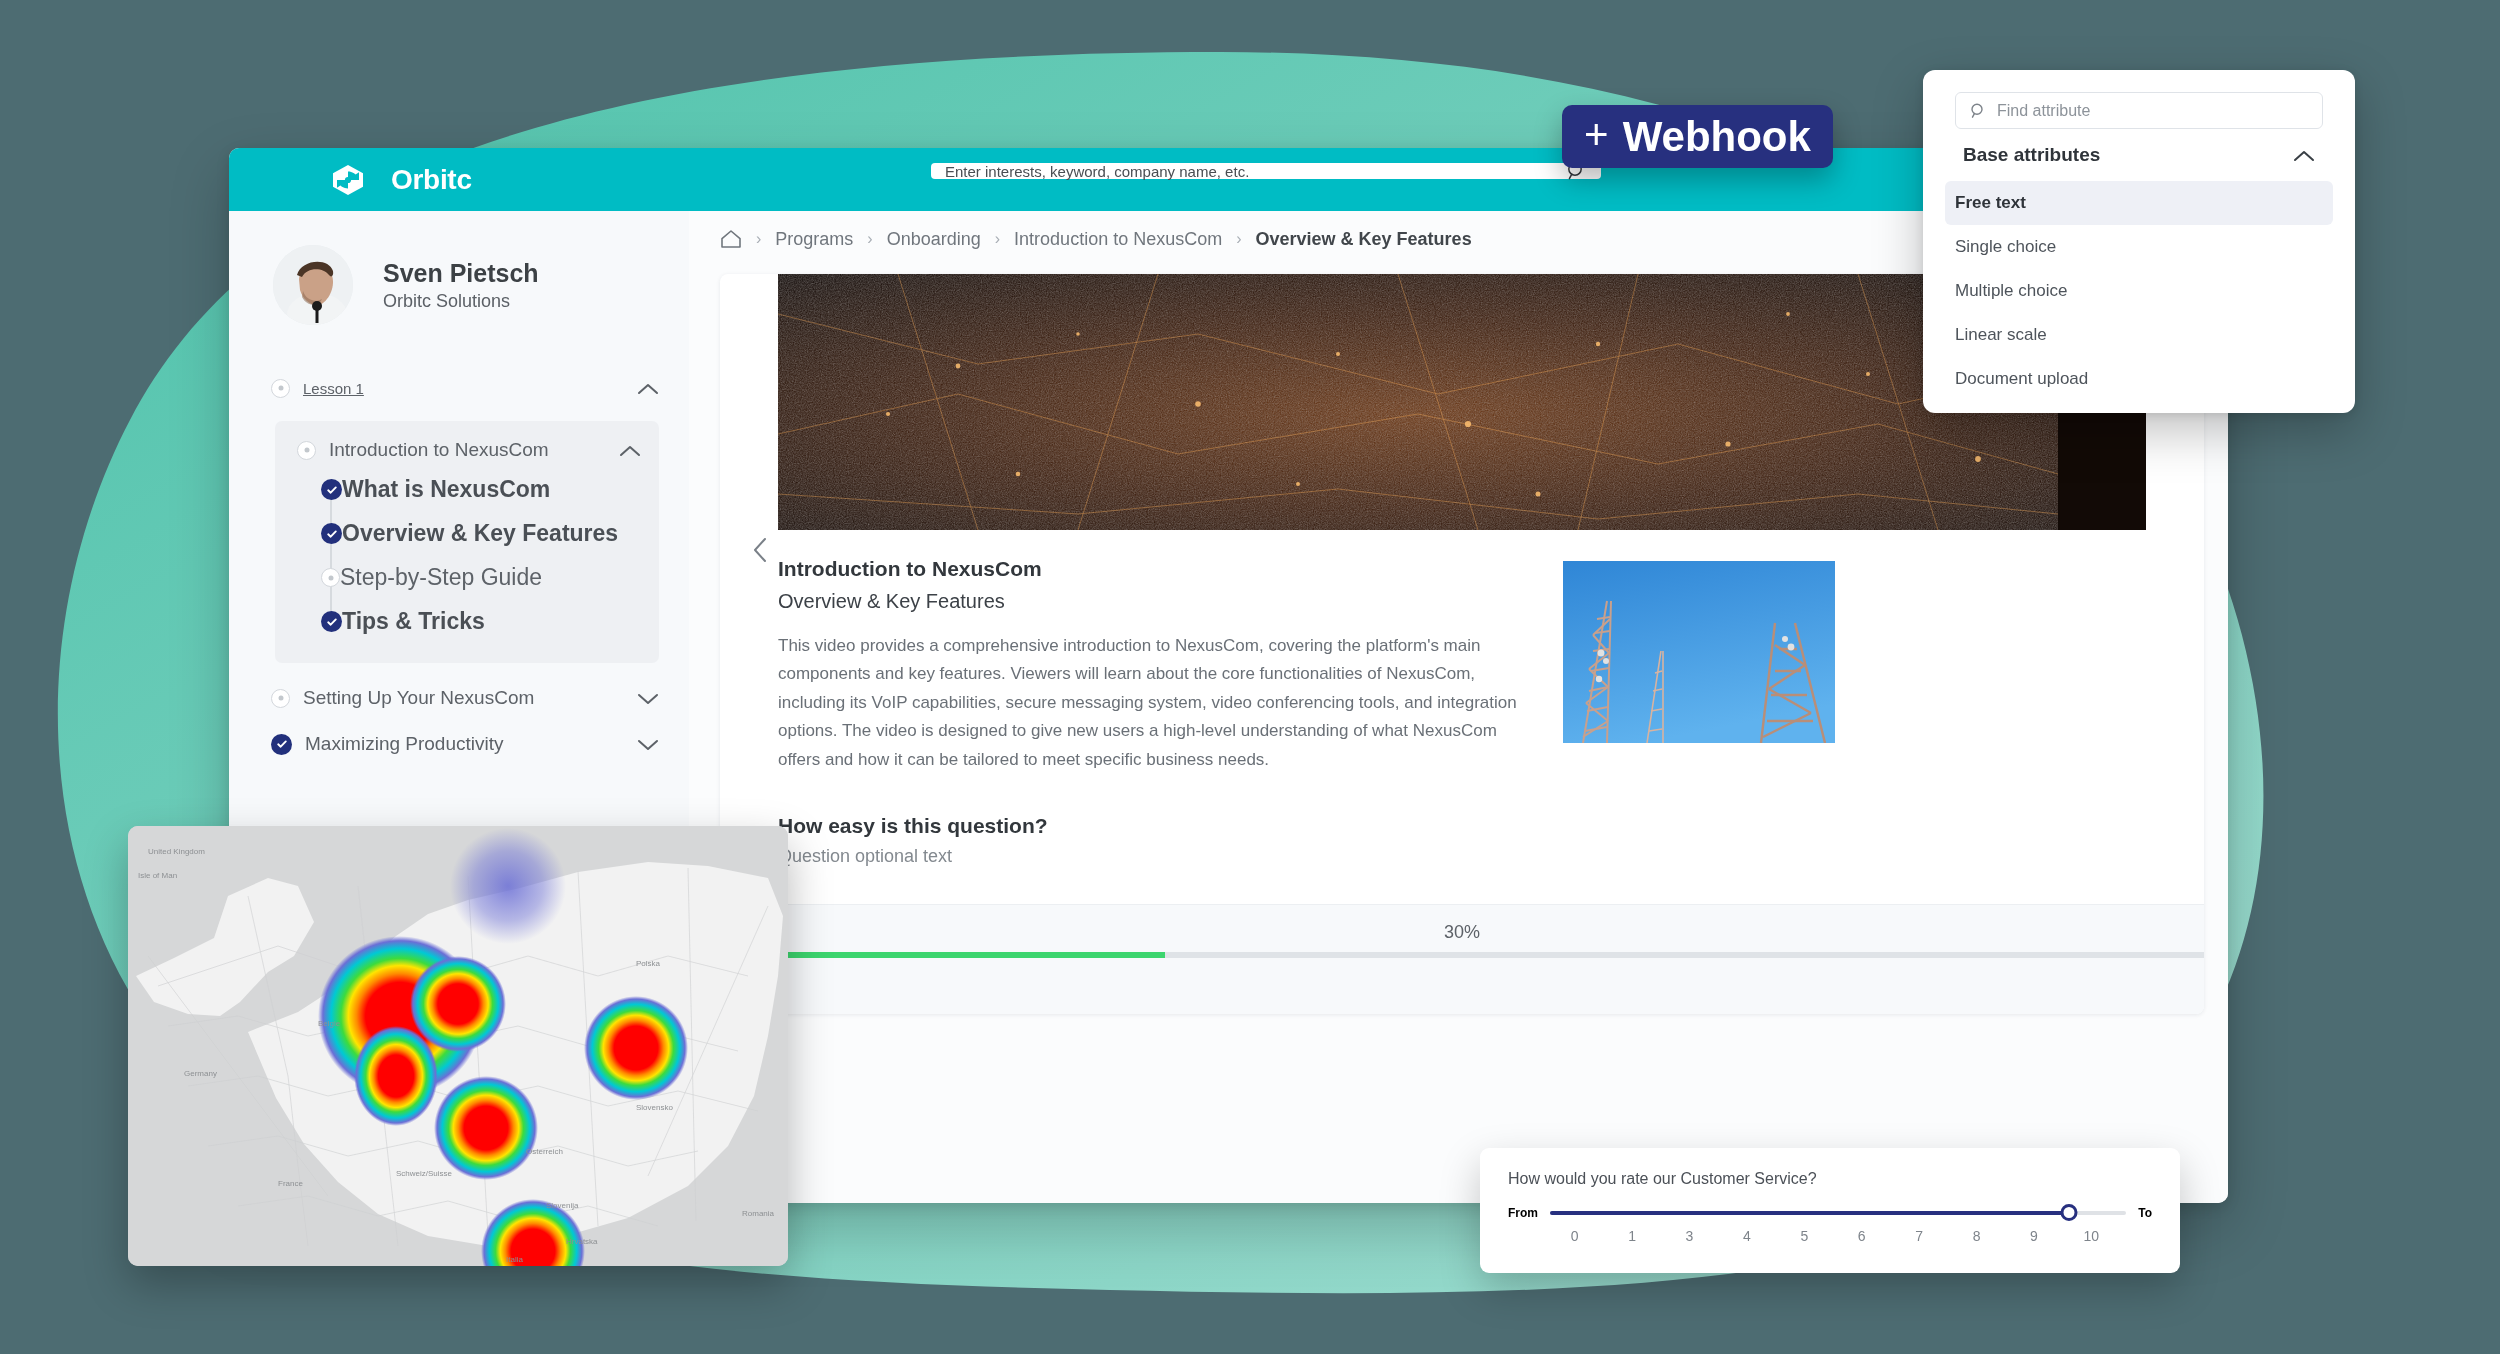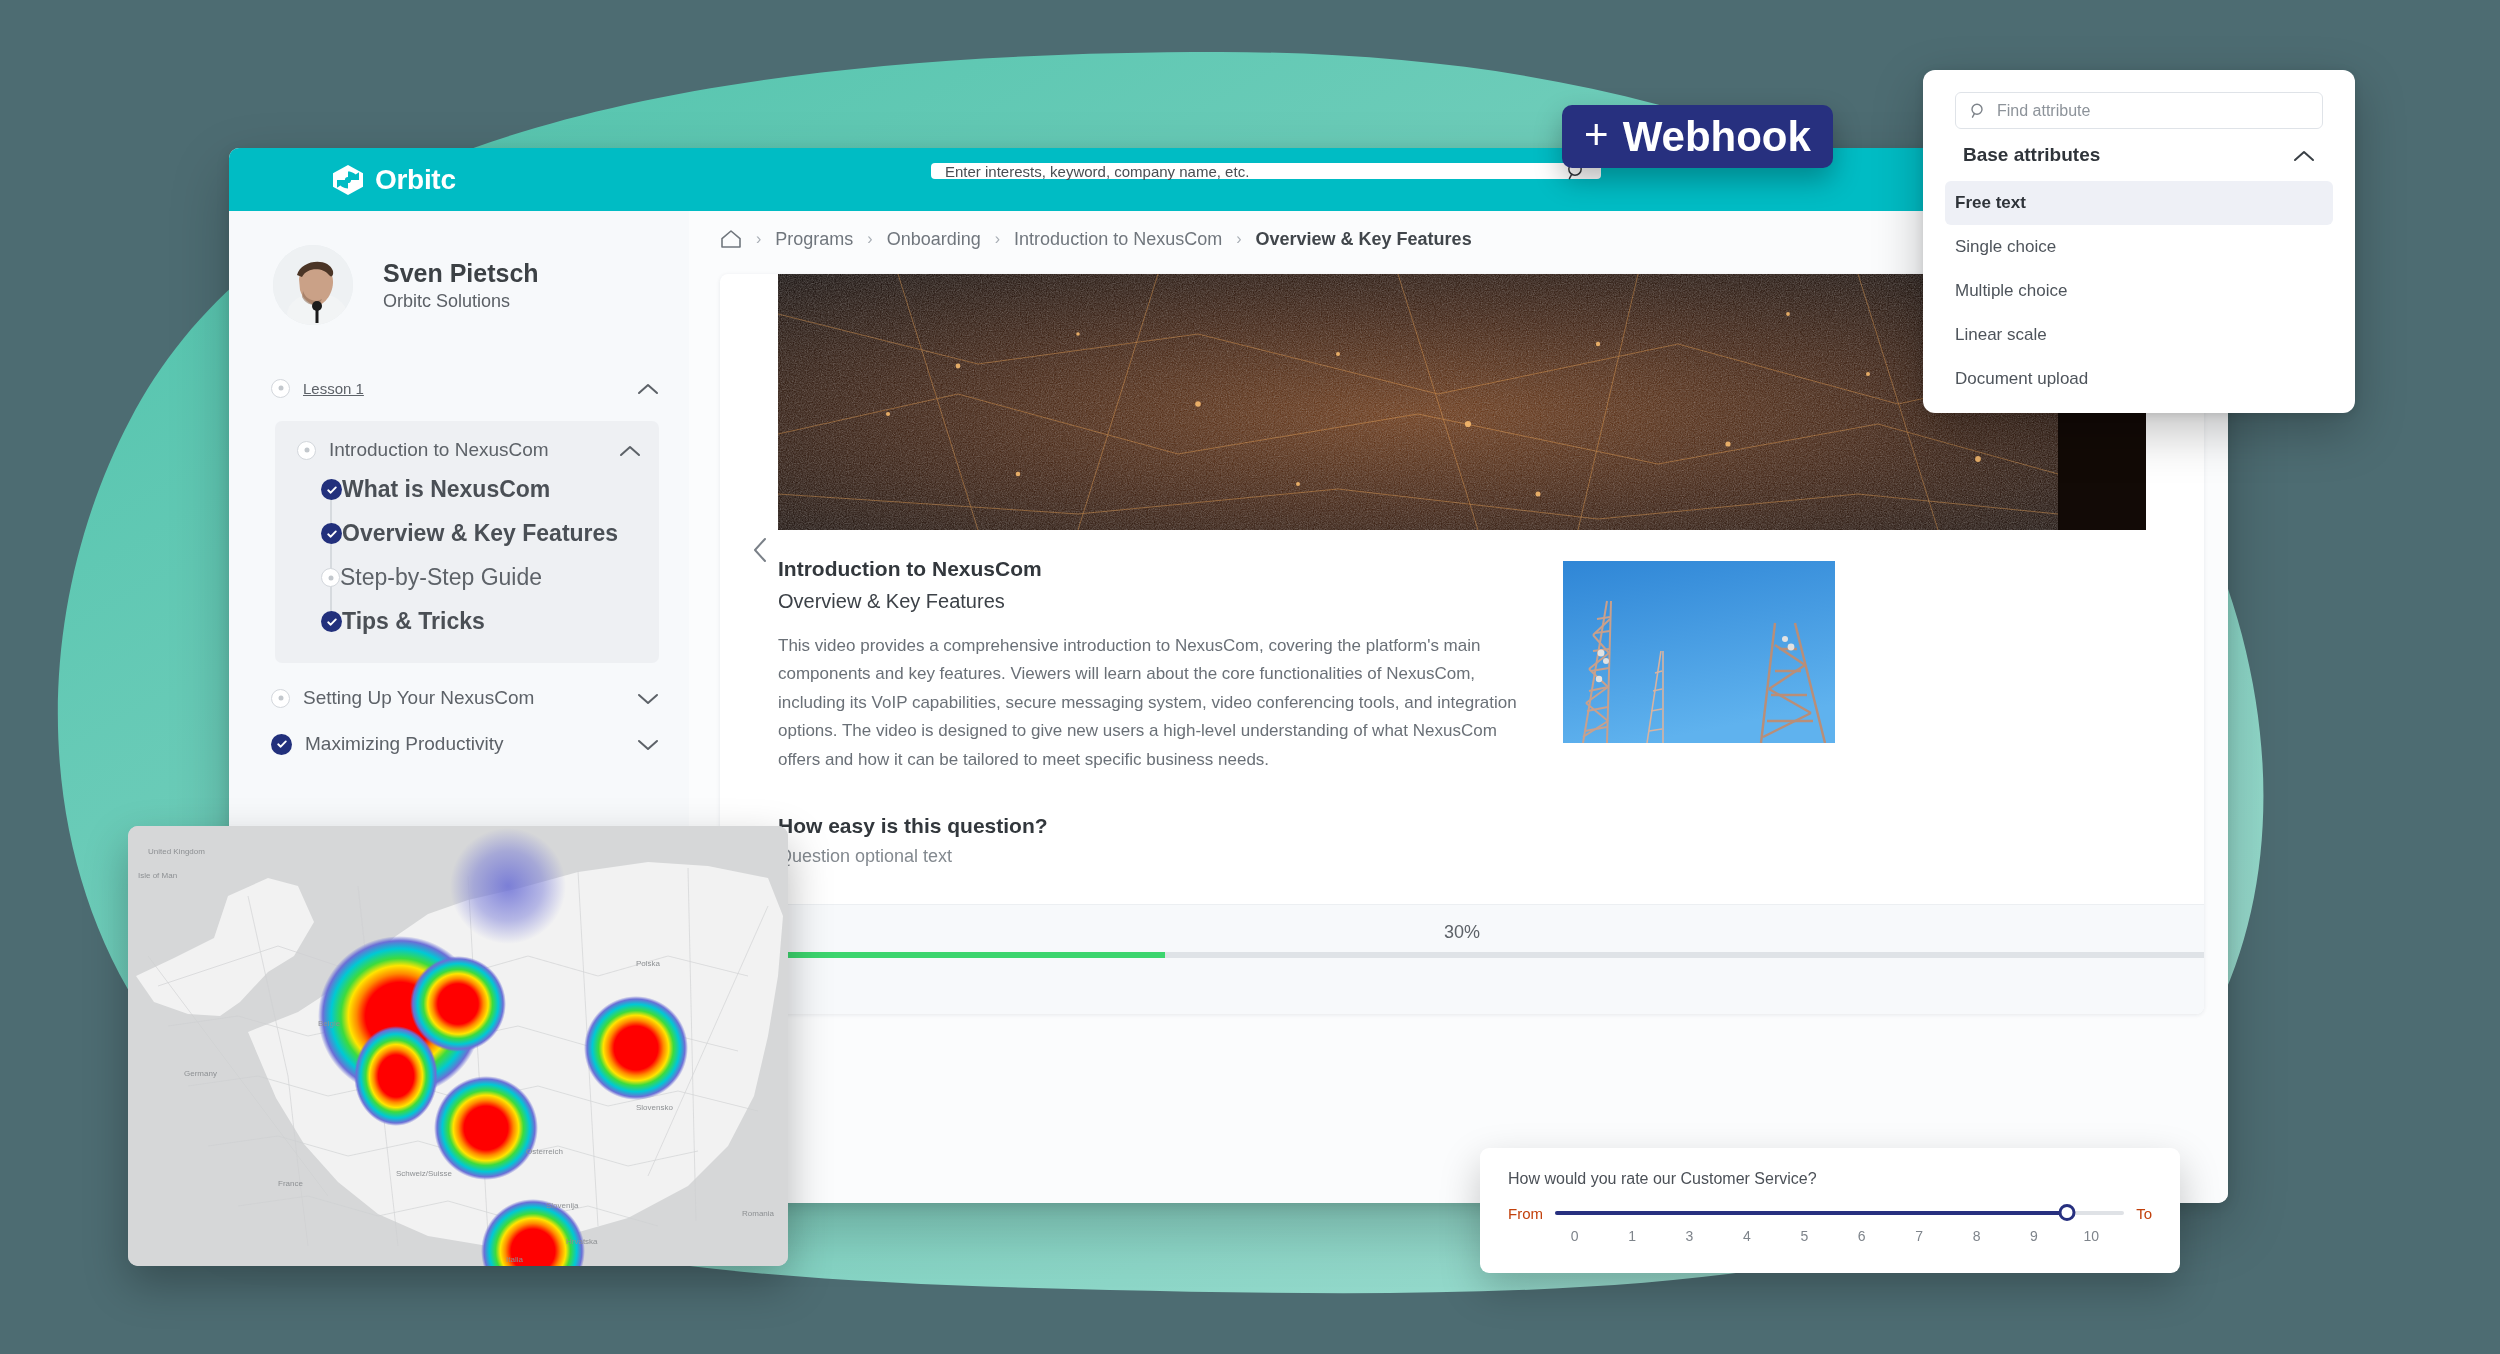--- a/index.html
+++ b/index.html
@@ -31,21 +31,21 @@
 
   
   .app-header {
     height: 63px;
     background: #00bcc4;
     display: flex;
     align-items: center;
     position: relative;
   }
   .brand {
-    display: flex; align-items: center; gap: 11px;
+    display: flex; align-items: center; gap: 27px;
     margin-left: 103px;
   }
   .brand-mark { width: 32px; height: 32px; display: block; }
   .brand-name {
     color: #ffffff;
     font-size: 28px;
     font-weight: 600;
     letter-spacing: -0.3px;
   }
   .header-search {
@@ -350,21 +350,21 @@
     box-shadow: 0 16px 40px rgba(0,0,0,.22);
     z-index: 48;
     padding: 22px 28px 0 28px;
   }
   .rating-q { font-size: 16px; color: #4b5057; }
   .rating-row {
     display: flex; align-items: center;
     gap: 12px;
     margin-top: 16px;
   }
-  .rating-row .edge { font-size: 15px; color: #c2410c; flex: none; }
+  .rating-row .edge { font-size: 12px; color: #000000; flex: none; font-weight: bold; }
   .rating-slider {
     flex: 1; position: relative; height: 18px;
   }
   .rating-slider .track {
     position: absolute; left: 0; right: 0; top: 7px;
     height: 4px; border-radius: 2px; background: #dfe2e6;
   }
   .rating-slider .fill {
     position: absolute; left: 0; top: 7px;
     height: 4px; border-radius: 2px; background: #27307f;

